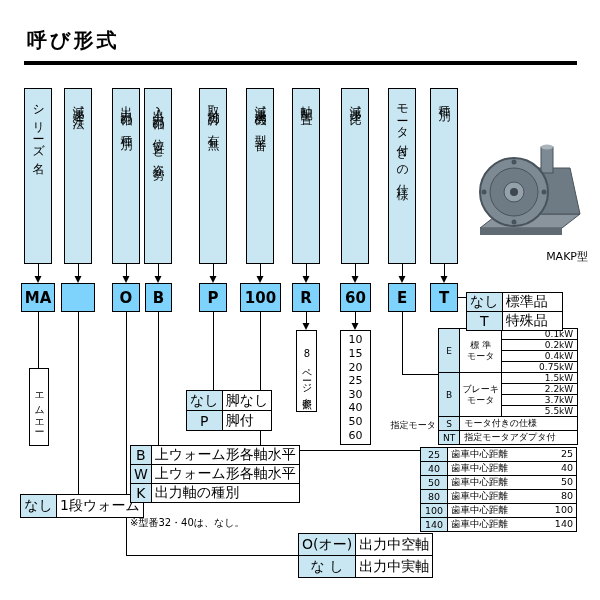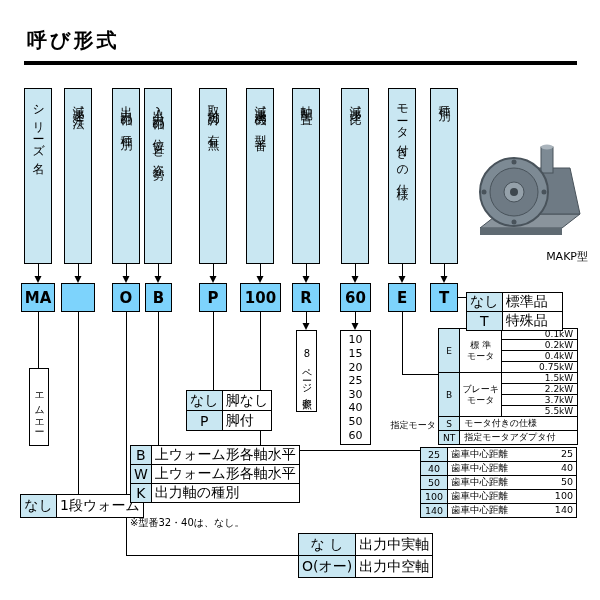--- a/index.html
+++ b/index.html
@@ -210,26 +210,26 @@
     <div>25</div>
     <div>30</div>
     <div>40</div>
     <div>50</div>
     <div>60</div>
   </div>
 
   <table class="lk" style="left:298px;top:533px">
     <tbody>
         <tr>
+      <td class="k" style="height:22px">O(オー)</td>
+      <td>出力中空軸</td>
+    </tr>
+    <tr>
       <td class="k" style="width:48px;height:22px">な し</td>
       <td style="width:70px">出力中実軸</td>
-    </tr>
-    <tr>
-      <td class="k" style="height:22px">O(オー)</td>
-      <td>出力中空軸</td>
     </tr>
   </tbody>
     </table>
 
   <table class="lk" id="motor" style="left:438px;top:328px">
     <tbody>
         <tr>
       <td class="k" rowspan="4" style="width:20px">E</td>
       <td class="typ" rowspan="4" style="width:42px">
         <div>標 準</div>
@@ -298,20 +298,29 @@
     <tr>
           <td class="k">50</td>
           <td>
             <div class="gv">
               <span>歯車中心距離</span>
               <span>50</span>
             </div>
           </td>
         </tr>
     <tr>
+          <td class="k">80</td>
+          <td>
+            <div class="gv">
+              <span>歯車中心距離</span>
+              <span>80</span>
+            </div>
+          </td>
+        </tr>
+    <tr>
           <td class="k">100</td>
           <td>
             <div class="gv">
               <span>歯車中心距離</span>
               <span>100</span>
             </div>
           </td>
         </tr>
     <tr>
           <td class="k">140</td>

